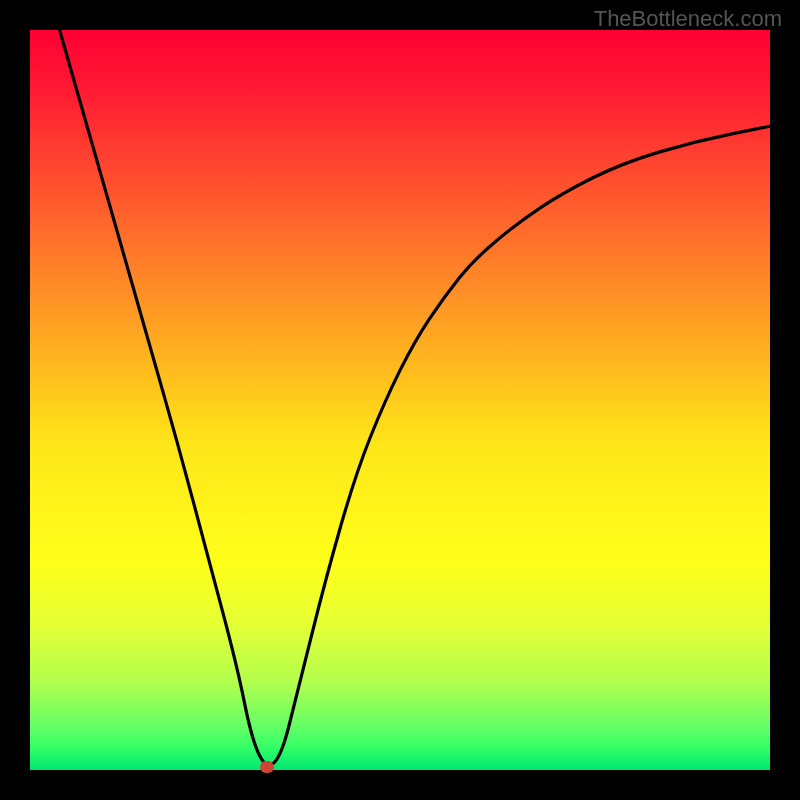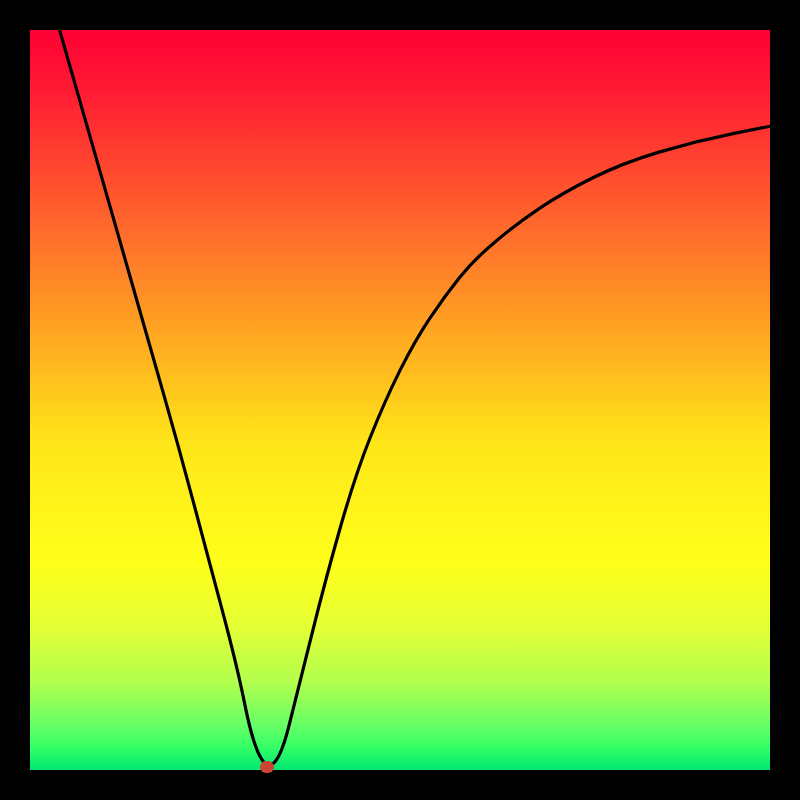--- a/index.html
+++ b/index.html
@@ -61,20 +61,21 @@
     height: 12px;
     border-radius: 50% / 60%;
     background: #cc4433;
     transform: translate(-50%, -50%);
   }
 </style>
 </head>
 <body>
 
 <div class="chart-wrap">
+  <div class="watermark">TheBottleneck.com</div>
 
   <div class="plot-area">
     <svg class="curve" viewBox="0 0 740 740" preserveAspectRatio="none">
       <path id="curve-path" fill="none" stroke="#000" stroke-width="3.2" stroke-linejoin="round" stroke-linecap="round" d="M 29.6 0 Q 59.2 103.60000000000002 74 155.40000000000003 Q 88.8 207.20000000000005 103.6 259 Q 118.4 310.8 133.2 362.6 Q 148 414.4 162.8 469.9 Q 177.6 525.4 192.4 580.9 Q 207.20000000000002 636.4 214.60000000000002 673.4 Q 222 710.4 229.4 725.2 Q 236.8 740 244.20000000000002 732.6 Q 251.60000000000002 725.2 259 695.6 Q 266.4 666 281.2 606.8 Q 296 547.6 310.8 495.8 Q 325.6 444 340.4 407 Q 355.2 370 370 340.4 Q 384.8 310.8 399.6 288.6 Q 414.40000000000003 266.4 429.20000000000005 247.9 Q 444 229.40000000000003 466.20000000000005 210.9 Q 488.40000000000003 192.39999999999998 510.6 177.59999999999997 Q 532.8 162.79999999999995 562.4 148 Q 592 133.20000000000005 629 122.10000000000002 Q 666 111 703 103.60000000000002 T 740 96.20000000000005"></path>
     </svg>
     <div id="dip-marker" class="marker" style="left: 236.8px; top: 737px; background: rgb(204, 68, 51);"></div>
   </div>
 </div>
 
 </body></html>

